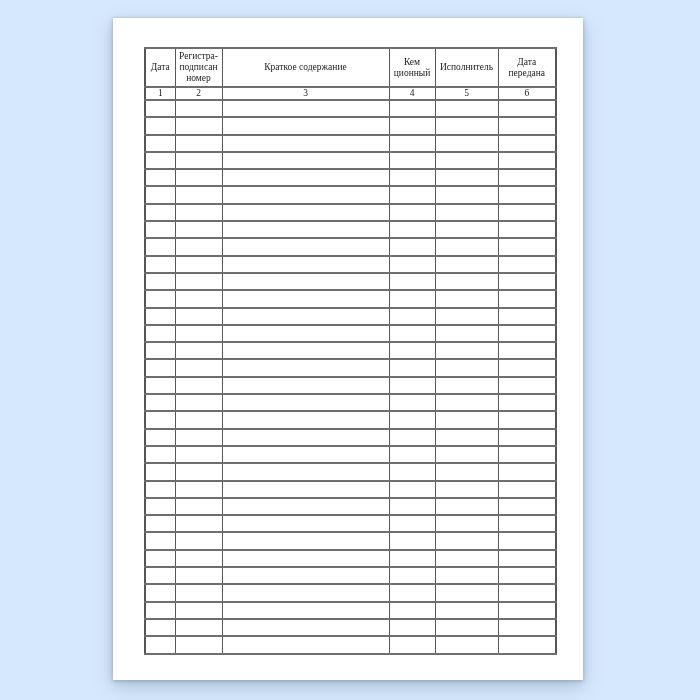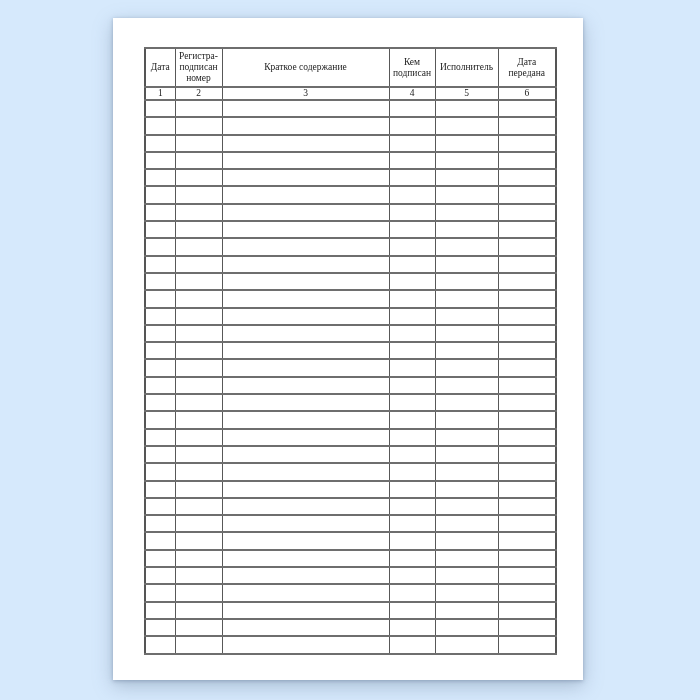--- a/index.html
+++ b/index.html
@@ -84,21 +84,21 @@
           <col class="c6">
       </colgroup>
       <thead>
         <tr class="header-row">
           <th>Дата</th>
           <th>Регистра-
 подписан
 номер</th>
           <th>Краткое содержание</th>
           <th>Кем
-подписан</th>
+ционный</th>
           <th>Исполнитель</th>
           <th>Дата
 передана</th>
         </tr>
         <tr class="number-row">
           <td>1</td>
           <td>2</td>
           <td>3</td>
           <td>4</td>
           <td>5</td>

